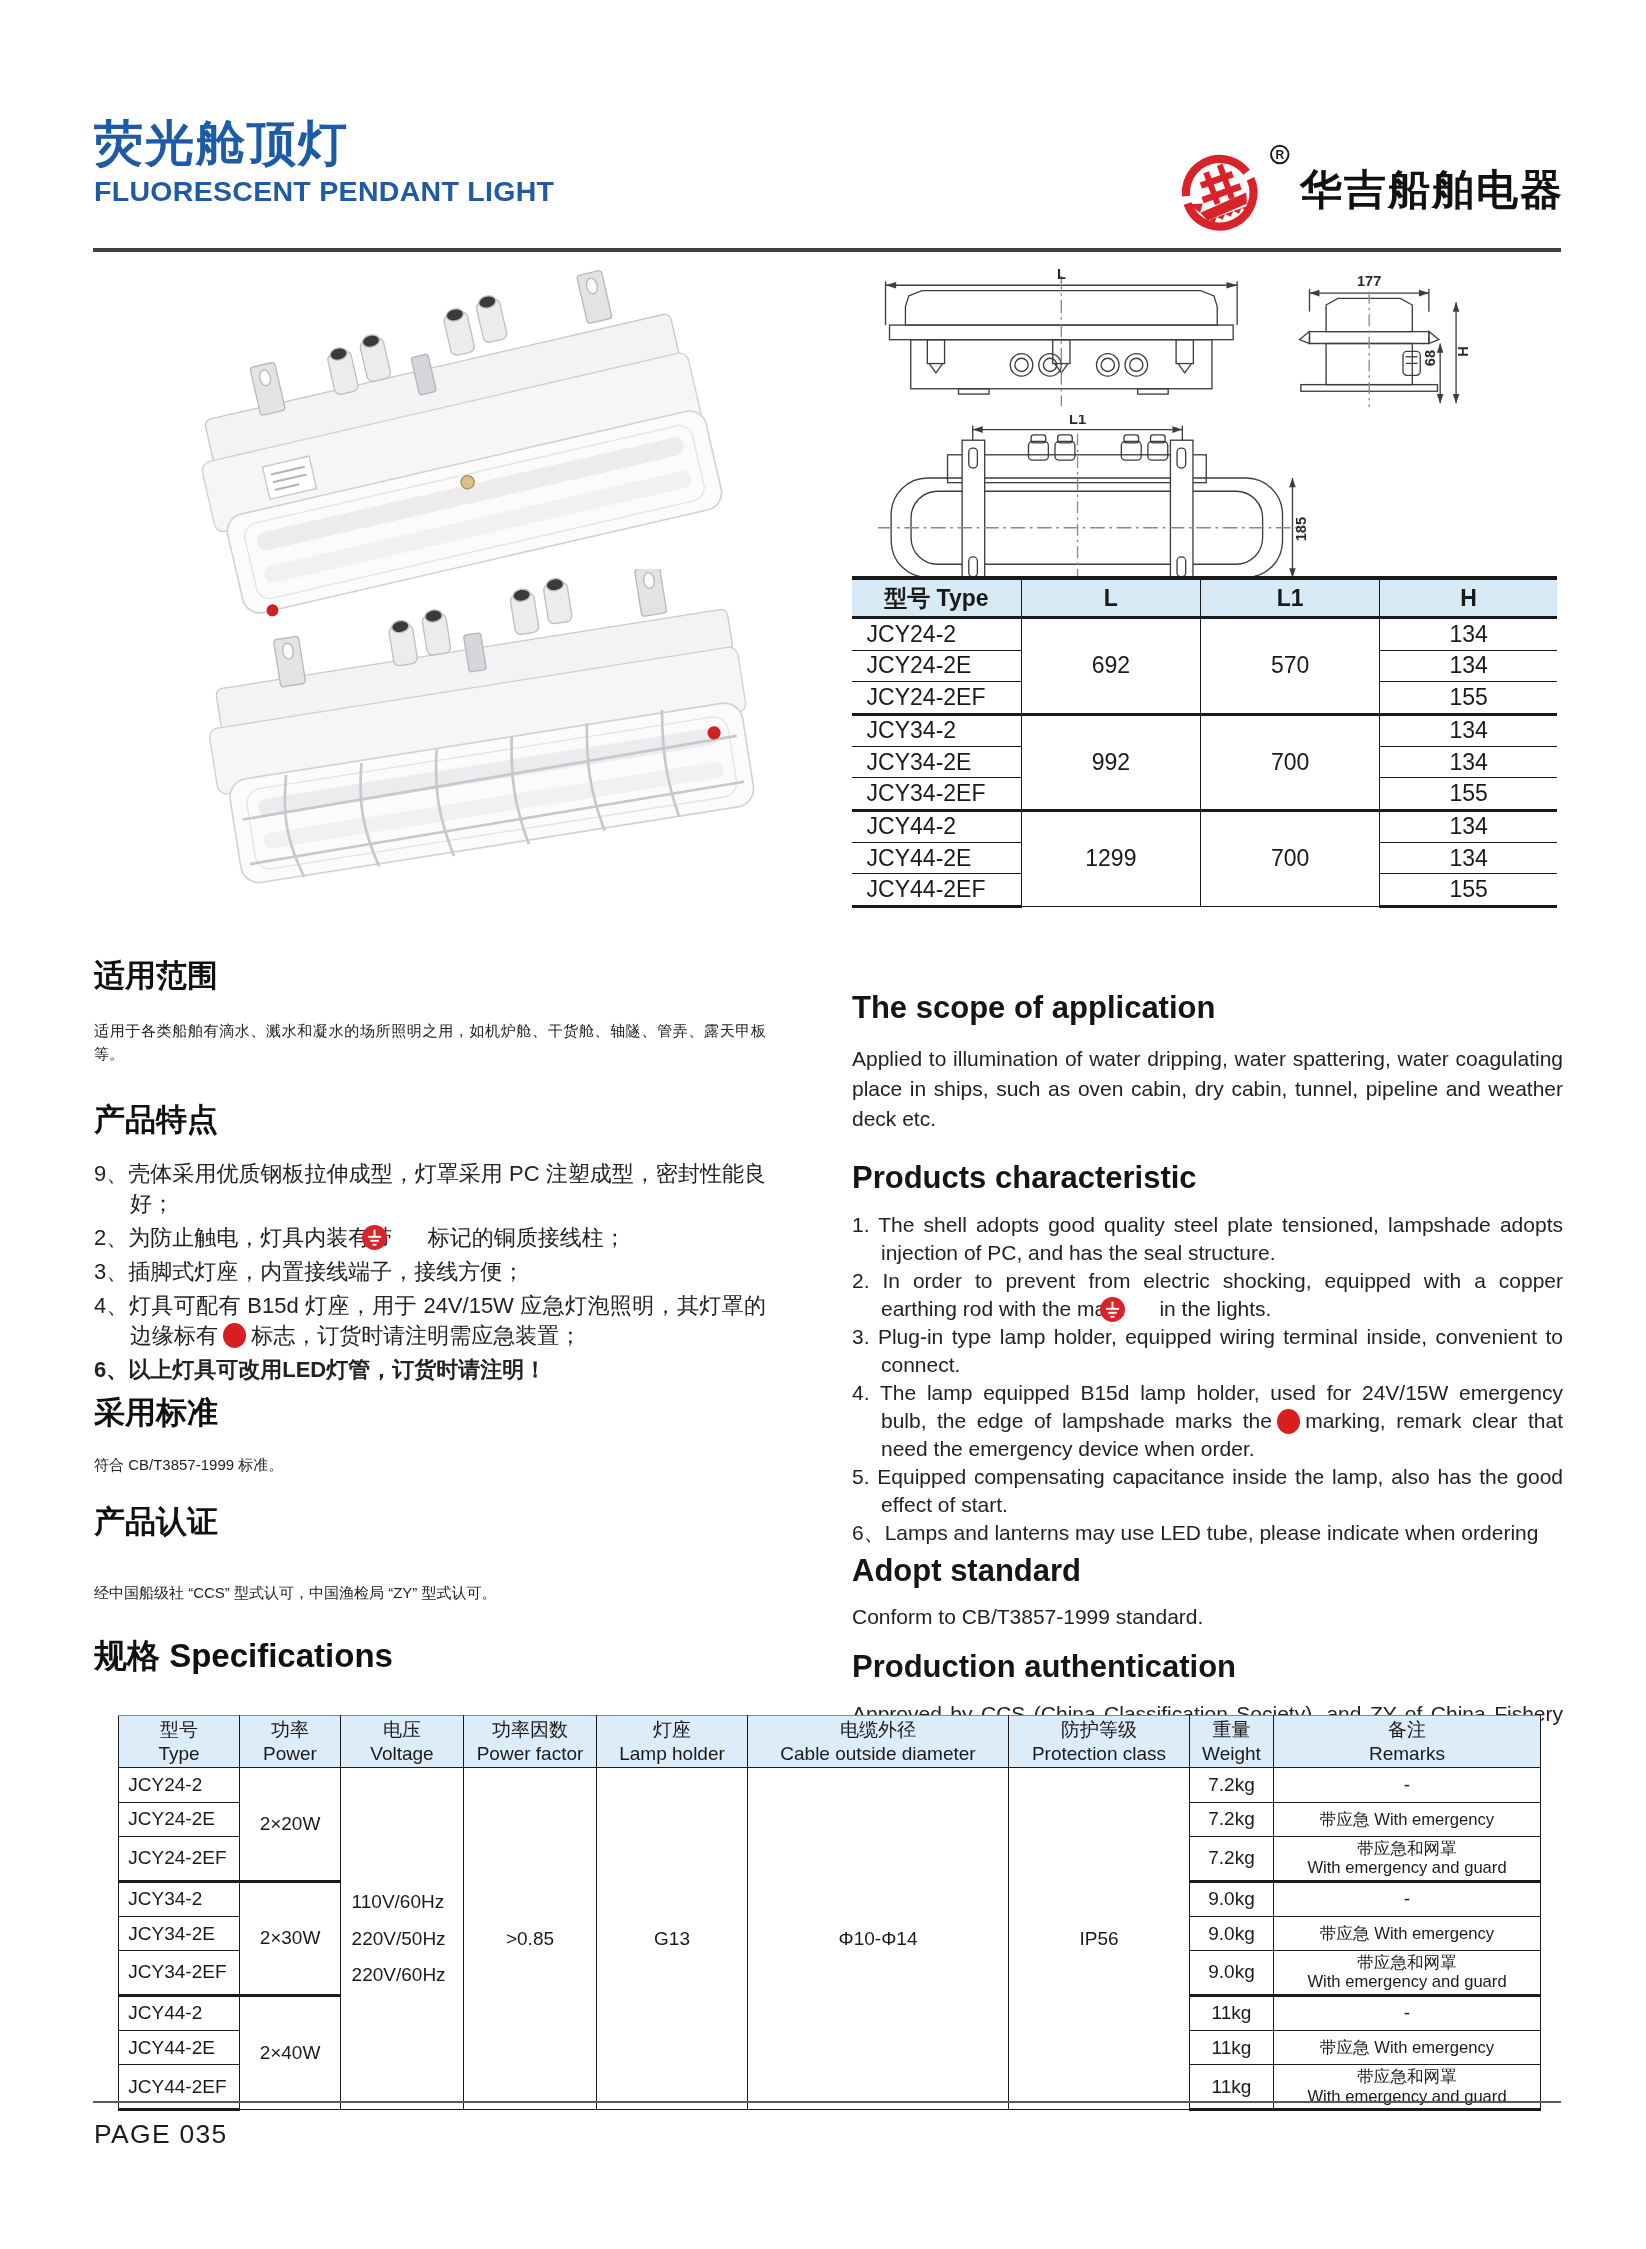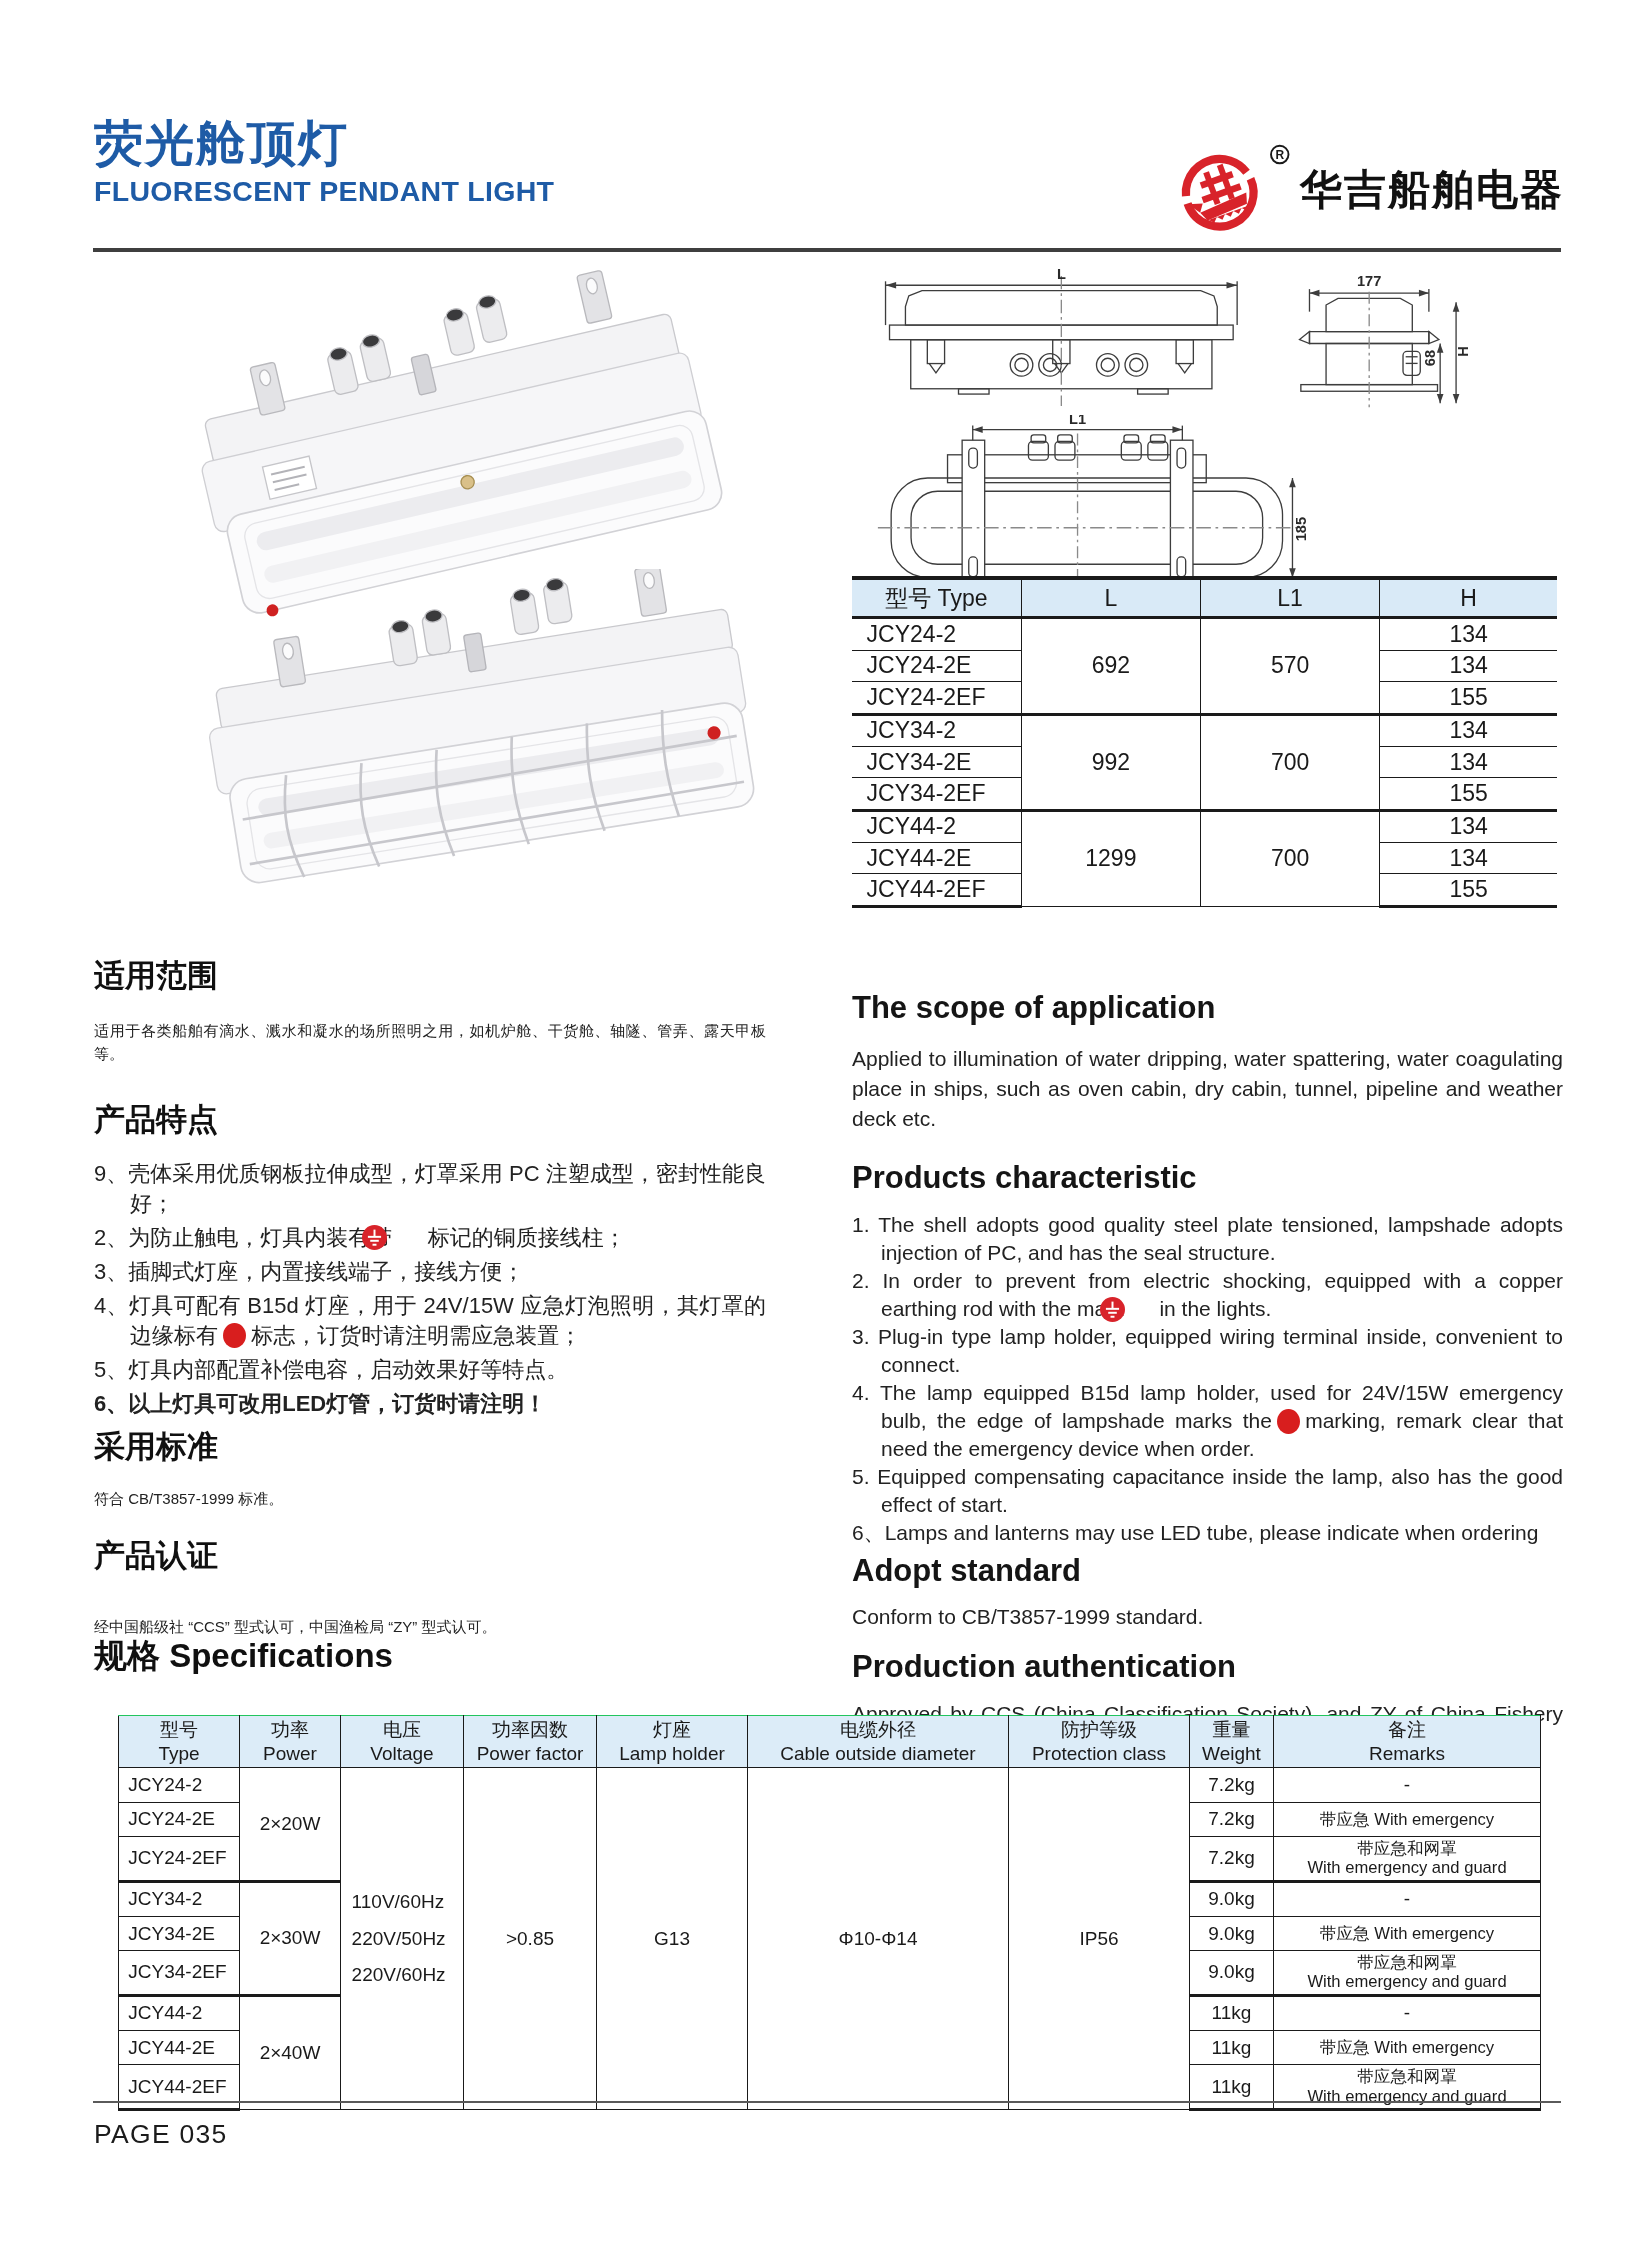--- a/index.html
+++ b/index.html
@@ -22,21 +22,21 @@
   .drawC{position:absolute;left:861px;top:415px;}
   .tech{stroke:#3d3d3d;stroke-width:2;fill:none;}
   .dimtext{font-size:22px;font-weight:700;fill:#2a2a2a;font-family:"Liberation Sans",sans-serif;}
 
   
   .dims-wrap{position:absolute;left:852px;top:576px;width:705px;}
   table.dims{border-collapse:collapse;width:100%;table-layout:fixed;font-size:23px;color:#1a1a1a;}
   table.dims td,table.dims th{border:1.3px solid #1a1a1a;height:29px;padding:0.7px 4px;text-align:center;font-weight:400;}
   table.dims tr>*:first-child{border-left:none;}
   table.dims tr>*:last-child{border-right:none;}
-  table.dims thead th{background:#d9eaf7;border-top:4px solid #1a1a1a;height:35px;font-weight:400;}
+  table.dims thead th{background:#d9eaf7;border-top:4px solid #1a1a1a;height:35px;font-weight:700;}
   table.dims .type-cell{text-align:left;padding-left:14.6px;}
   table.dims tr.gsep>*{border-top:3.3px solid #1a1a1a;}
   table.dims tr:last-child>*{border-bottom:3.3px solid #1a1a1a;}
 
   
   .col-zh{position:absolute;left:94px;top:958px;width:672px;}
   .col-en{position:absolute;left:852px;top:990px;width:711px;}
   .h-zh{font-size:31px;font-weight:700;color:#101010;line-height:1.18;}
   .h-en{font-size:31px;font-weight:600;color:#151515;line-height:1.18;}
   .p-zh{font-size:15px;line-height:1.55;color:#222;text-align:justify;}
@@ -339,21 +339,20 @@
               <circle cx="19" cy="19" r="19" fill="#d8232a"></circle>
               <g stroke="#ffffff" stroke-width="3">
                 <line x1="19" y1="7" x2="19" y2="18"></line>
                 <line x1="9" y1="18" x2="29" y2="18"></line>
                 <line x1="12.5" y1="24" x2="25.5" y2="24"></line>
                 <line x1="16" y1="30" x2="22" y2="30"></line>
               </g>
             </svg></span><span>标记的铜质接线柱；</span></div>
       <div class="feat-zh">3、插脚式灯座，内置接线端子，接线方便；</div>
       <div class="feat-zh"><span>4、灯具可配有 B15d 灯座，用于 24V/15W 应急灯泡照明，其灯罩的边缘标有</span><span class="red-dot"></span><span>标志，订货时请注明需应急装置；</span></div>
-      <div class="feat-zh">5、灯具内部配置补偿电容，启动效果好等特点。</div>
       <div class="feat-zh bold">6、以上灯具可改用LED灯管，订货时请注明！</div>
     </div>
     <div class="h-zh" style="margin-top:10.6px;">采用标准</div>
     <p class="p-zh" style="margin:21px 0 0 0;">符合 CB/T3857-1999 标准。</p>
     <div class="h-zh" style="margin-top:28px;">产品认证</div>
     <p class="p-zh" style="margin:40px 0 0 0;">经中国船级社 “CCS” 型式认可，中国渔检局 “ZY” 型式认可。</p>
   </div>
 
   <div class="col-en">
     <div class="h-en">The scope of application</div>

